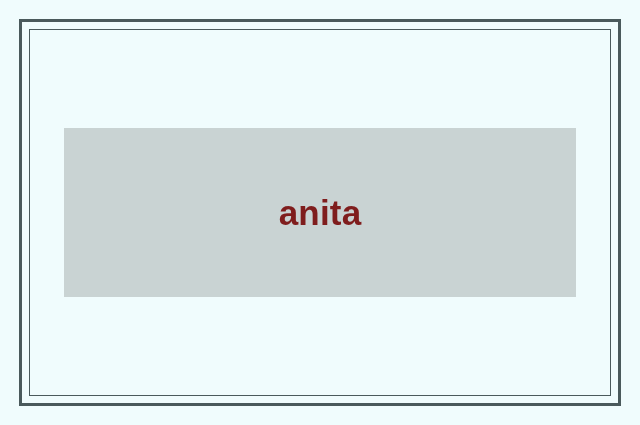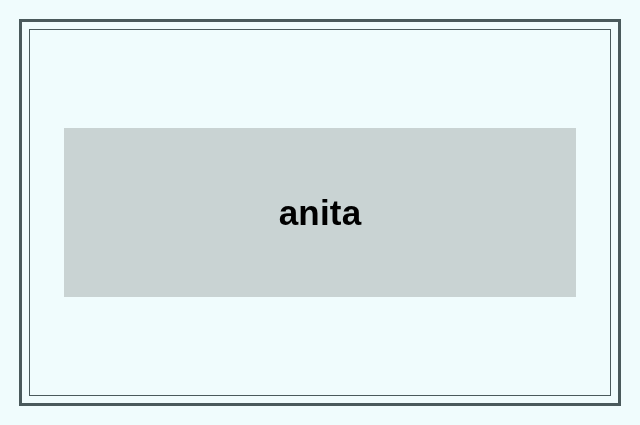--- a/index.html
+++ b/index.html
@@ -66,21 +66,21 @@
     width: 512px;
     height: 169px;
     background: #c9d3d3;
     display: flex;
     align-items: center;
     justify-content: center;
     box-sizing: border-box;
   }
 
   #placeholder-label {
-    color: #000000;
+    color: #7f1d1d;
     font-family: "Liberation Sans", sans-serif;
     font-size: 35px;
     font-weight: bold;
     line-height: 1;
     letter-spacing: 0.2px;
     white-space: nowrap;
     user-select: none;
   }
 </style>
 </head>

